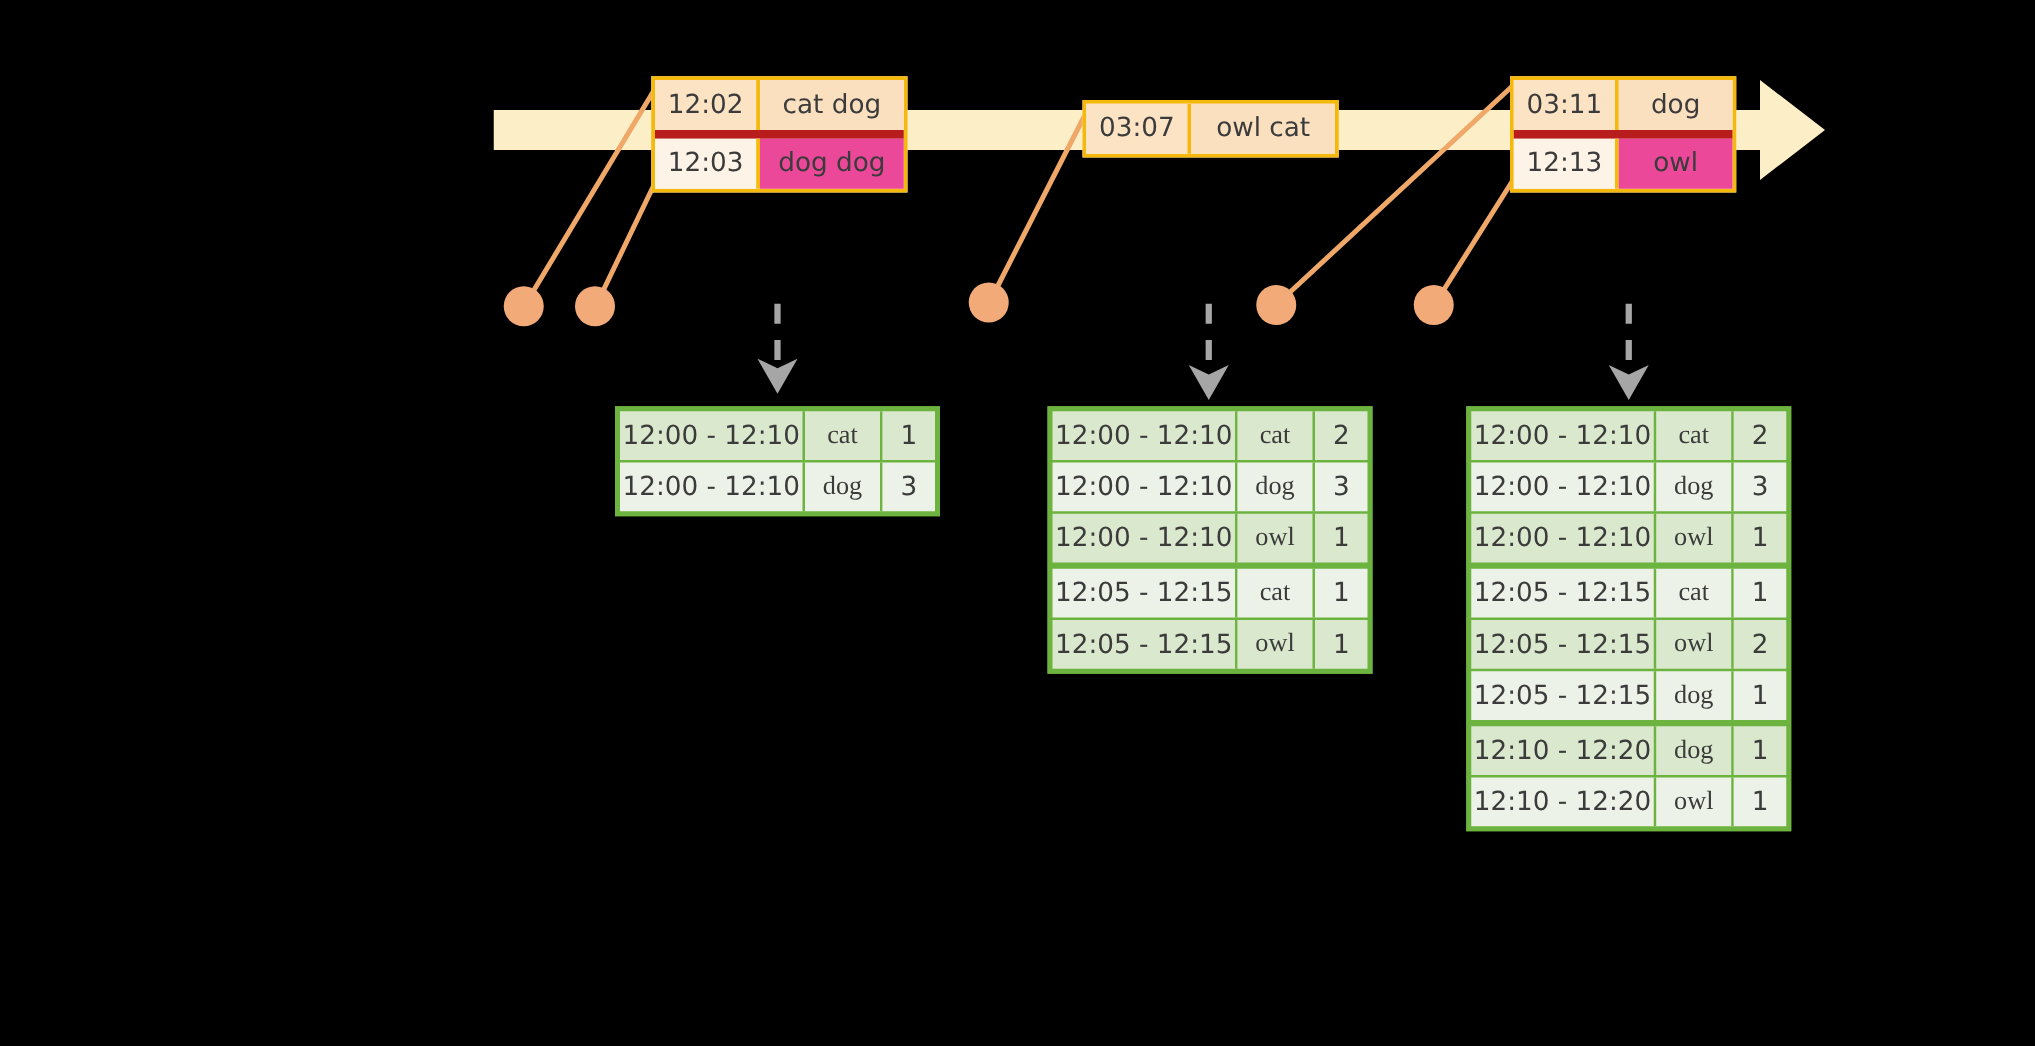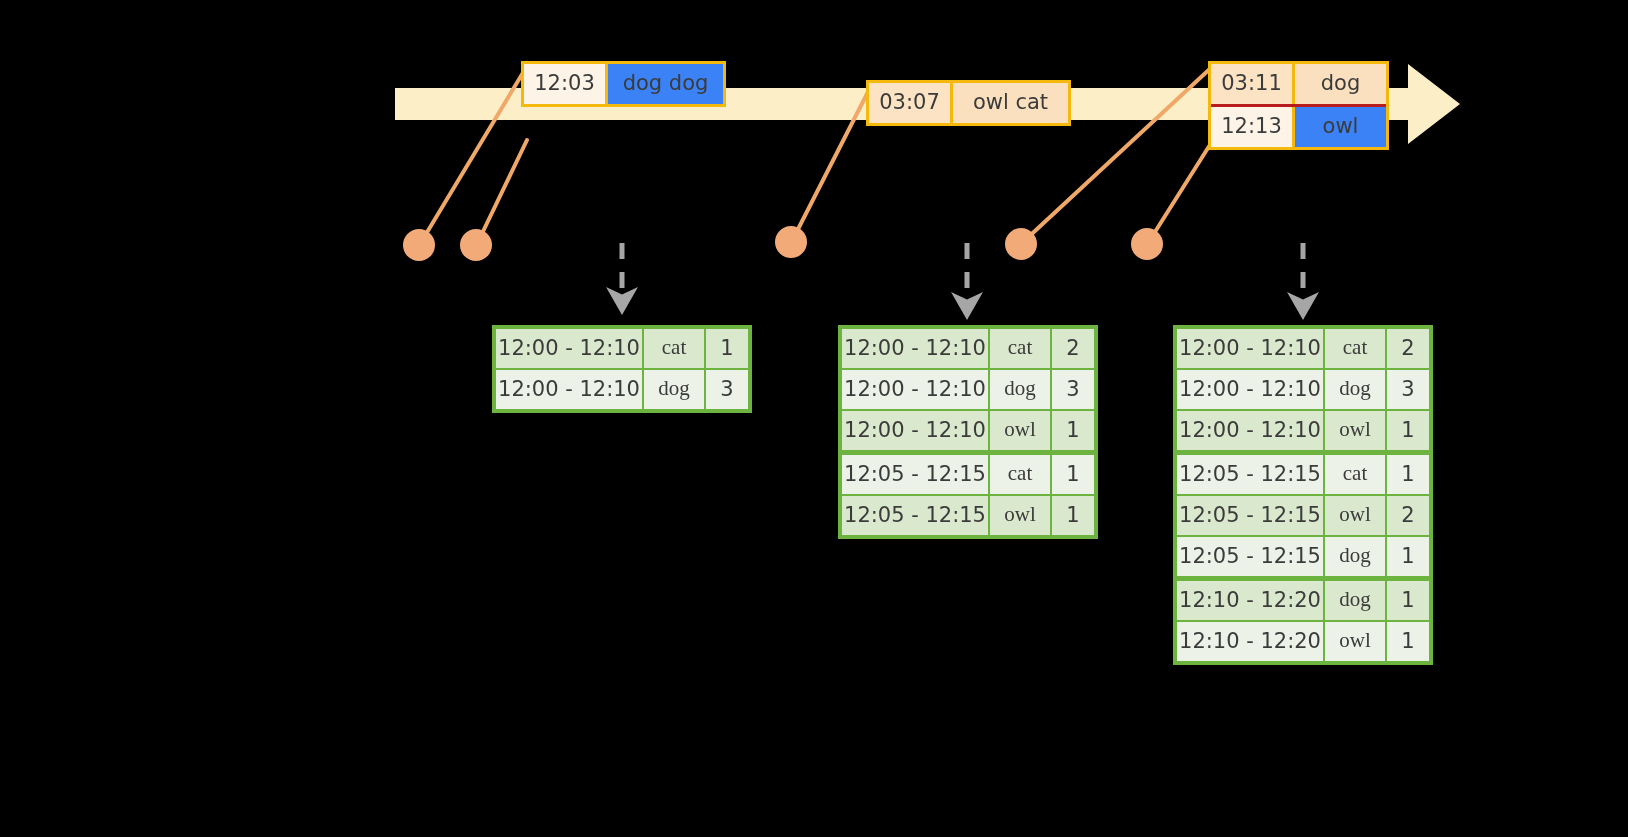--- a/index.html
+++ b/index.html
@@ -30,38 +30,38 @@
     position: absolute;
     border: 3px solid #F5B80C;
     background: #FDF0DC;
     display: flex;
     flex-direction: column;
   }
   .event-row {
     display: flex;
     align-items: stretch;
   }
-  .event-row + .event-row { border-top: 3px solid #b91c1c; justify-content: flex-end; }
+  .event-row + .event-row { border-top: 7px solid #b91c1c; justify-content: flex-end; }
   .event-row.shade .ev-time { background: #FBE3C4; }
   .event-row.shade .ev-text { background: #FBE0BF; }
   .ev-time {
     width: 84px;
     background: #FDF4E7;
     color: #3b3b3b;
     font-size: 21px;
     display: flex;
     align-items: center;
     justify-content: center;
     padding: 7px 0 9px 0;
     border-right: 3px solid #F5B80C;
     white-space: nowrap;
   }
   .ev-text {
     flex: 1;
-    background: #3b82f6;
+    background: #ec4899;
     color: #3b3b3b;
     font-size: 21px;
     display: flex;
     align-items: center;
     justify-content: center;
     padding: 7px 14px 9px 14px;
     white-space: nowrap;
   }
 
   
@@ -131,20 +131,24 @@
     </g>
 
     <g stroke="#A6A6A6" stroke-width="5" stroke-dasharray="16 13" fill="none">
       <line x1="622" y1="243" x2="622" y2="300" marker-end="url(#dashArrow)"></line>
       <line x1="967" y1="243" x2="967" y2="305" marker-end="url(#dashArrow)"></line>
       <line x1="1303" y1="243" x2="1303" y2="305" marker-end="url(#dashArrow)"></line>
     </g>
   </svg>
 
   <div class="event-box" style="left:521px; top:61px; width:205px;">
+    <div class="event-row shade">
+      <div class="ev-time">12:02</div>
+      <div class="ev-text">cat dog</div>
+    </div>
     <div class="event-row">
       <div class="ev-time">12:03</div>
       <div class="ev-text">dog dog</div>
     </div>
   </div>
 
   <div class="event-box" style="left:866px; top:80px; width:205px;">
     <div class="event-row shade">
       <div class="ev-time">03:07</div>
       <div class="ev-text">owl cat</div>

